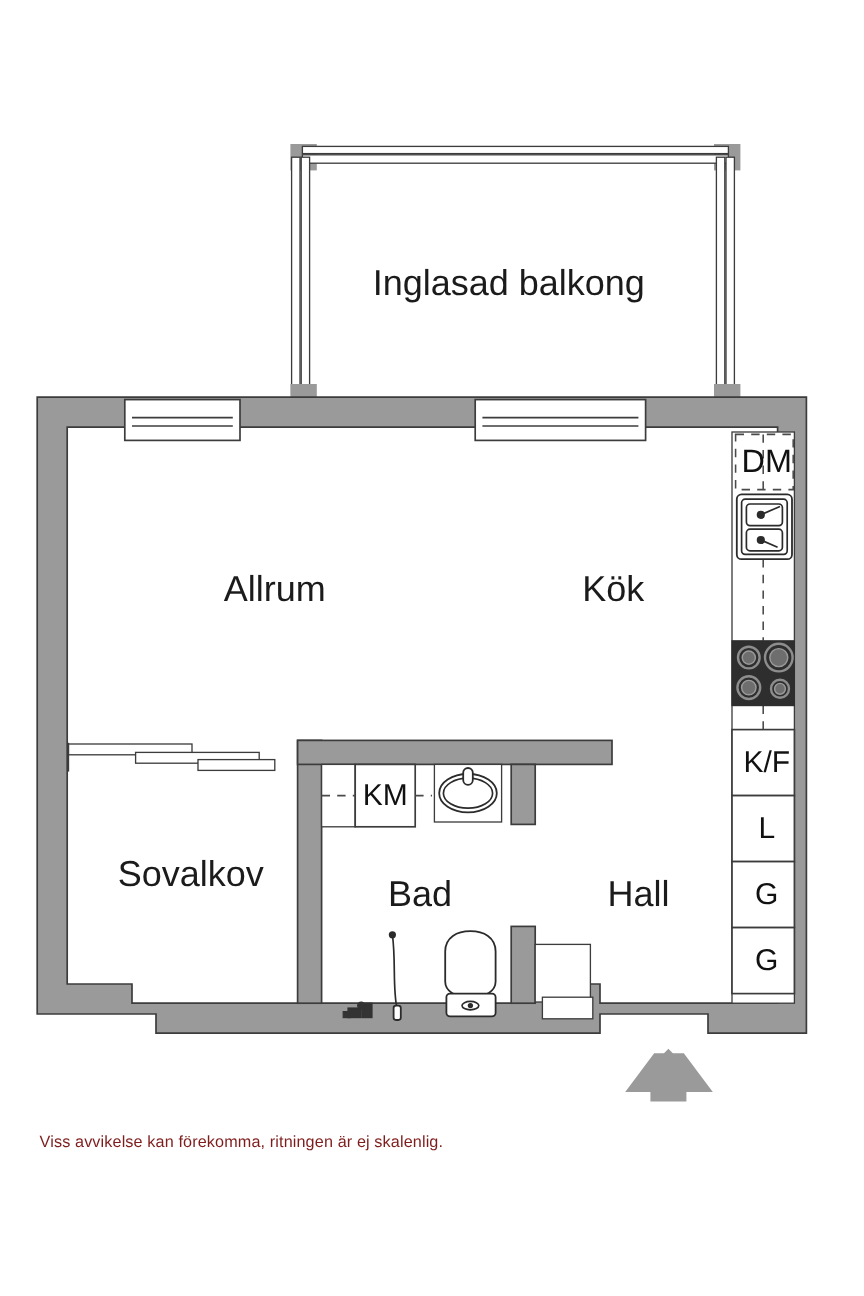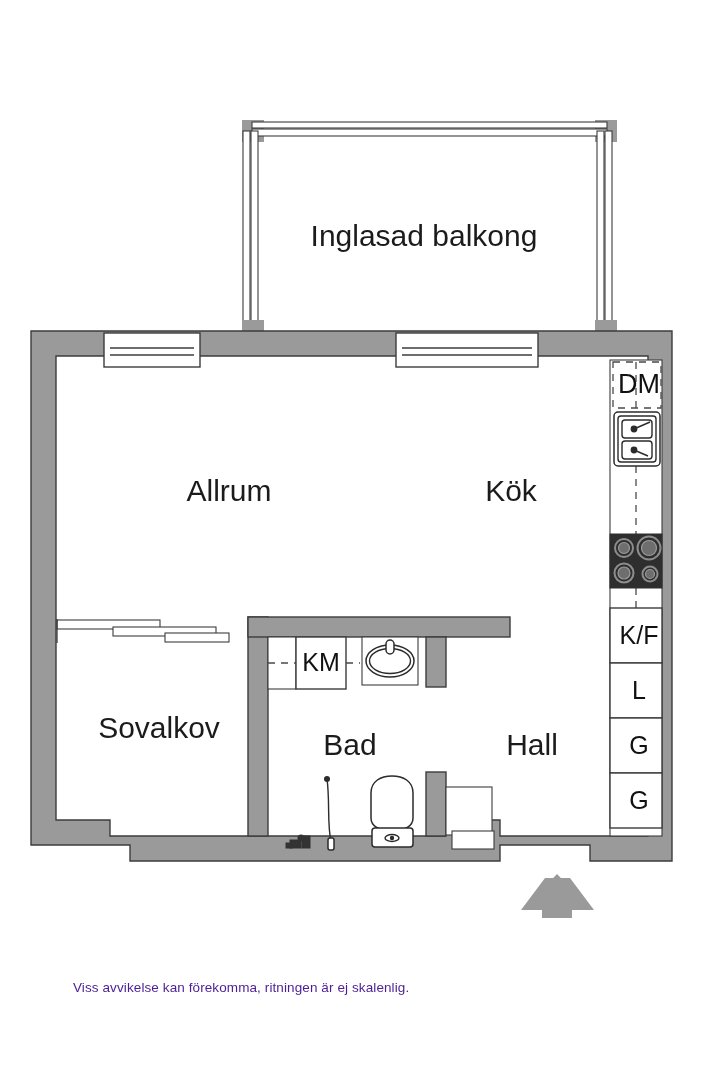--- a/index.html
+++ b/index.html
@@ -42,27 +42,26 @@
   .appliance-label-sm {
     font-family: "Liberation Sans", sans-serif;
     font-size: 25px;
     fill: #111111;
     text-anchor: middle;
     dominant-baseline: middle;
   }
   .disclaimer {
     position: absolute;
     left: 33px;
-    top: 980px;
+    top: 944px;
     font-family: "Liberation Sans", sans-serif;
     font-size: 13.5px;
-    color: #4c1d95;
+    color: #7f1d1d;
     letter-spacing: 0.1px;
     white-space: nowrap;
-    margin-left: 40px;
   }
   .wall { fill: #9a9a9a; stroke: #3c3c3c; stroke-width: 1.4; }
   .wall-nostroke { fill: #9a9a9a; stroke: none; }
   .room-fill { fill: #ffffff; stroke: #3c3c3c; stroke-width: 1.4; }
   .thinline { fill: none; stroke: #3c3c3c; stroke-width: 1.3; }
   .box-white { fill: #ffffff; stroke: #3c3c3c; stroke-width: 1.4; }
   .box-white-thin { fill: #ffffff; stroke: #3c3c3c; stroke-width: 1.1; }
   .dashed { fill: none; stroke: #4a4a4a; stroke-width: 1.3; stroke-dasharray: 7 6; }
   .stove { fill: #2e2e2e; stroke: #2e2e2e; stroke-width: 1; }
   .burner-o { fill: none; stroke: #8d8d8d; stroke-width: 2; }

